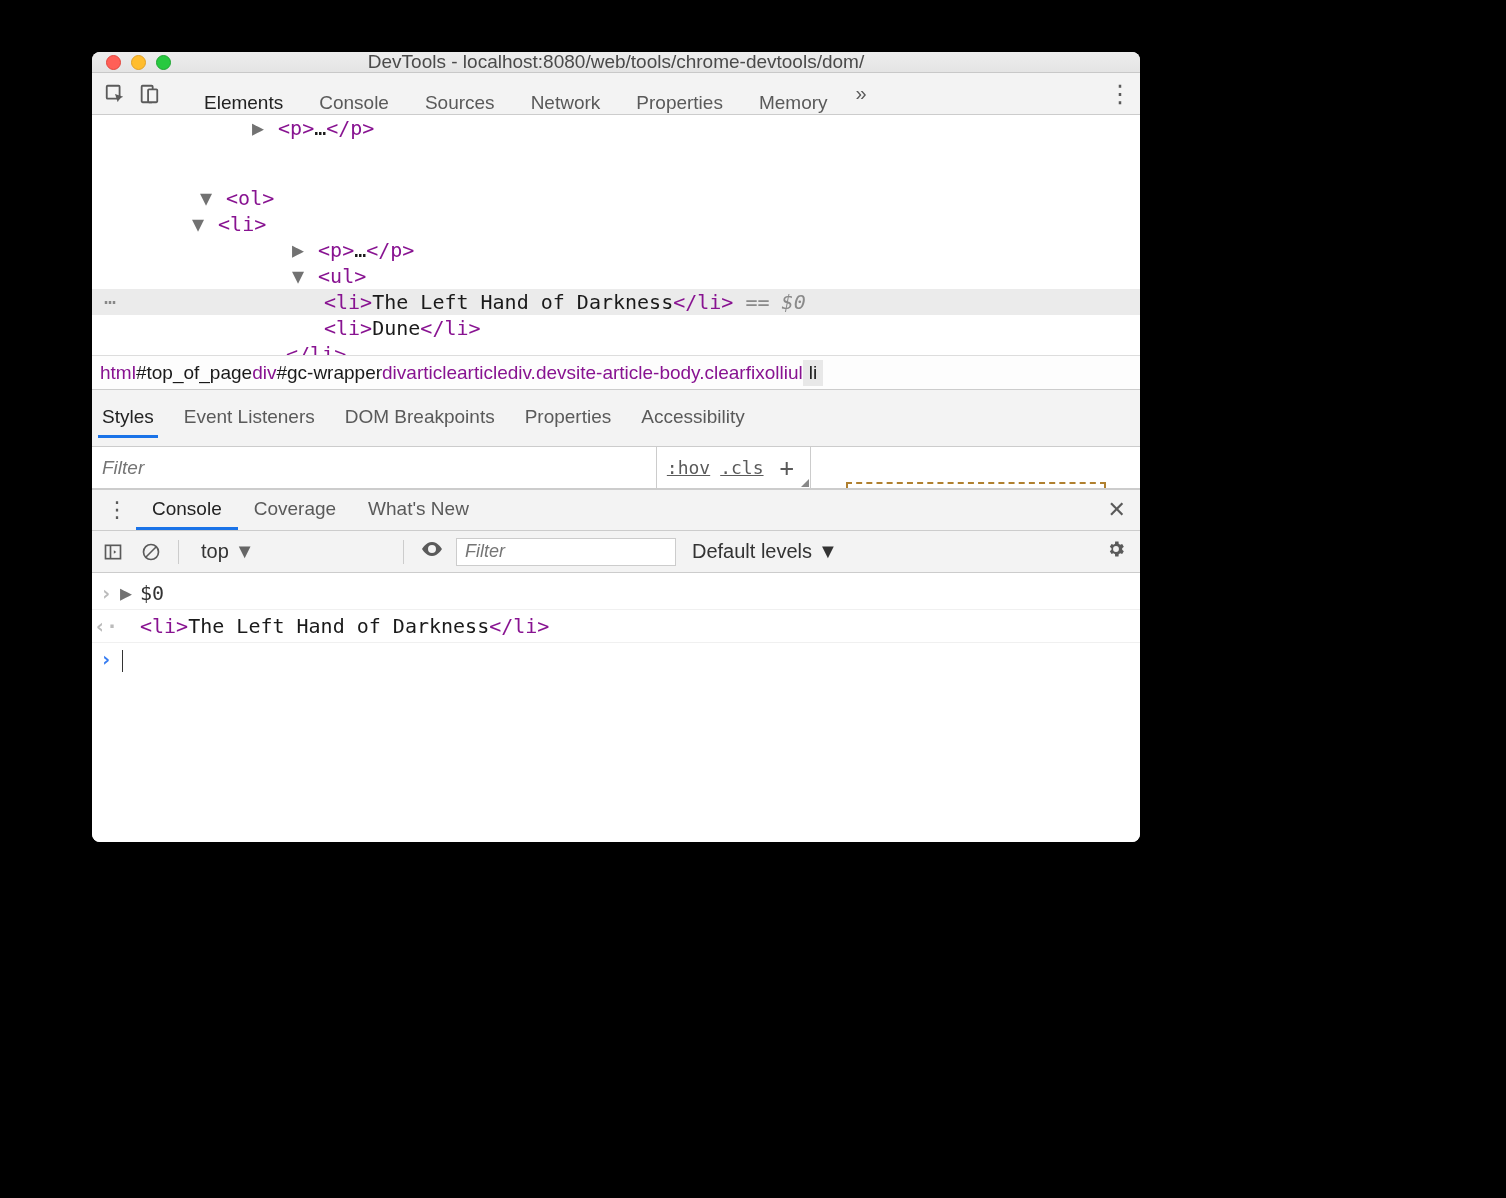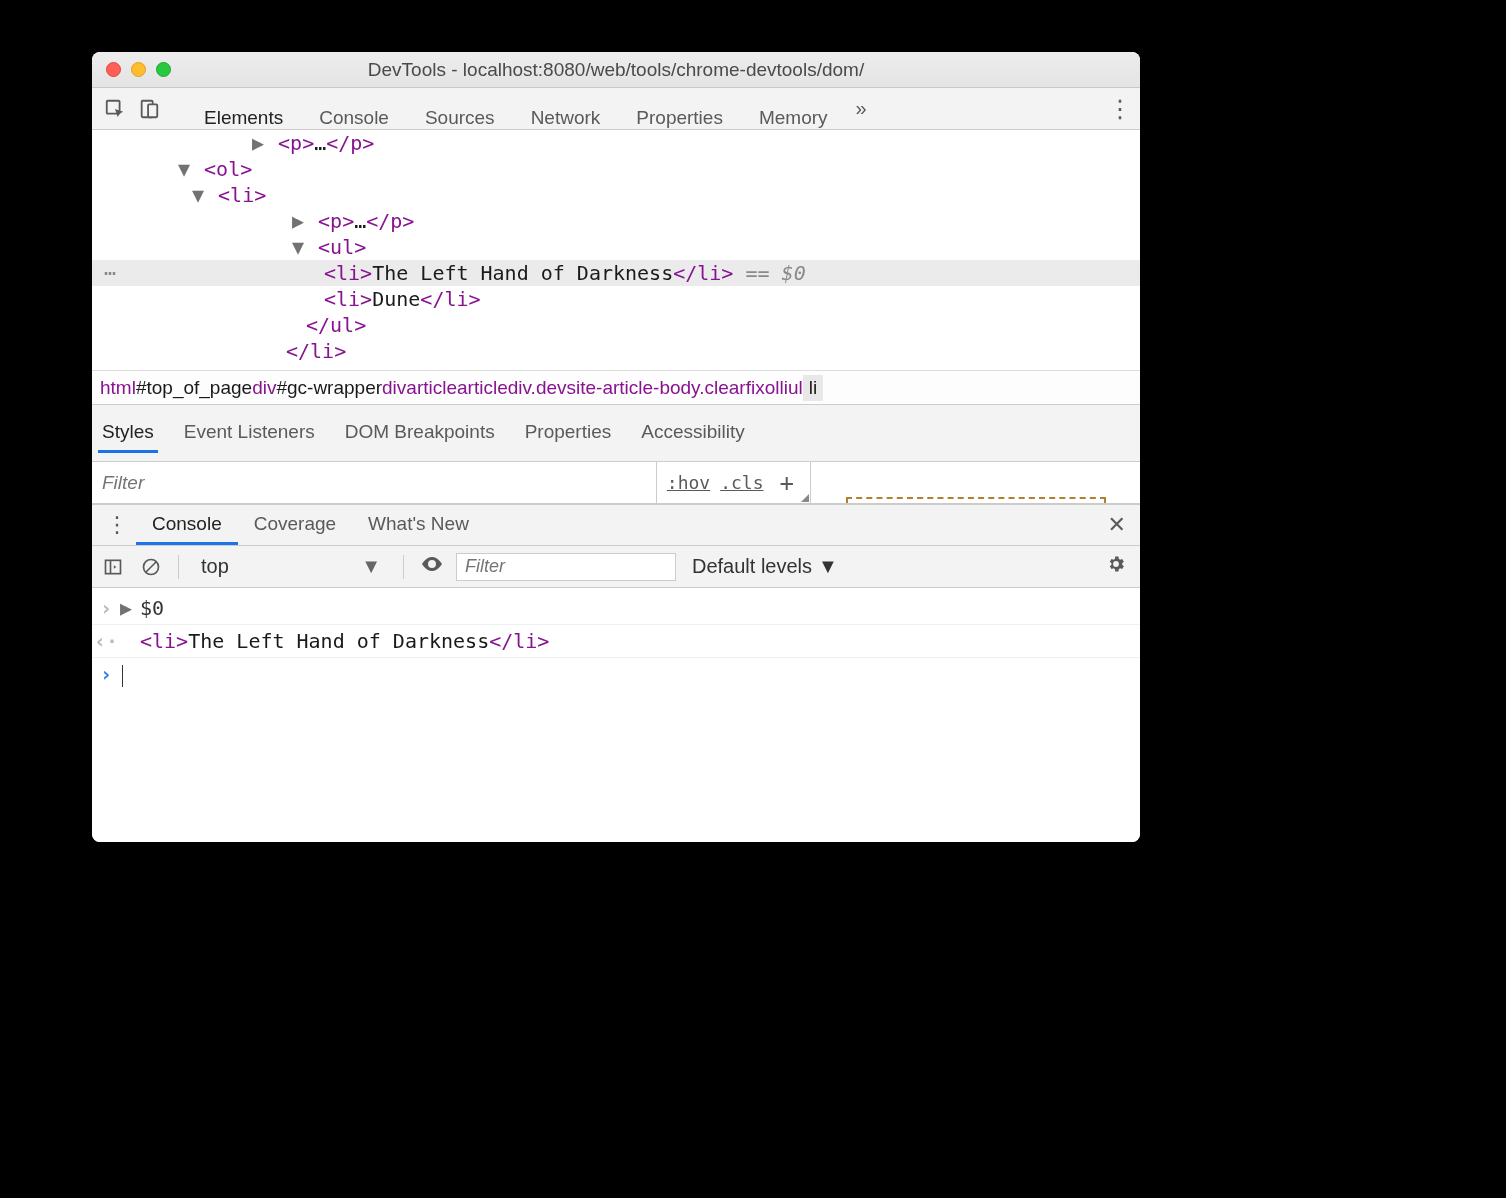--- a/index.html
+++ b/index.html
@@ -18,21 +18,21 @@
     width: 1048px;
     height: 790px;
     background: #fff;
     border-radius: 8px;
     box-shadow: 0 20px 50px rgba(0,0,0,0.5);
     overflow: hidden;
     display: flex;
     flex-direction: column;
   }
   .titlebar {
-    height: 36px;
+    height: 21px;
     background: linear-gradient(#ededed, #e4e4e4);
     border-bottom: 1px solid #c8c8c8;
     display: flex;
     align-items: center;
     position: relative;
   }
   .traffic {
     display: flex;
     gap: 10px;
     padding-left: 14px;
@@ -178,21 +178,21 @@
     display:flex; align-items:center;
     padding:0 6px;
     gap:8px;
   }
   .ctbtn { width:30px; height:30px; display:flex;align-items:center;justify-content:center; color:#5a5a5a; cursor:pointer;}
   .vsep { width:1px; height:24px; background:#ccc; margin:0 4px;}
   .ctx-select {
     display:flex; align-items:center; gap:6px;
     padding:0 10px; color:#333; cursor:pointer;
     min-width:200px;
-    justify-content:space-between;
+    justify-content:flex-start;
   }
   .ctx-select .caret { color:#666;}
   .eyeicn { color:#5a5a5a; cursor:pointer; padding:0 4px;}
   .cfilter {
     border:1px solid #ccc; background:#fff;
     height:28px; width:220px;
     font-size:18px; padding:0 8px;
     font-style:italic; color:#999;
     outline:none;
   }
@@ -255,27 +255,26 @@
       <div class="tab">Memory</div>
     </div>
     <div class="chevmore">»</div>
     <div class="toolbar-right">
       <div class="kebab">⋮</div>
     </div>
   </div>
 
   <div class="dompanel">
     <div class="domline" style="padding-left:160px;"><span class="trix">▶</span> <span class="tag">&lt;p&gt;</span><span class="ell">…</span><span class="tag">&lt;/p&gt;</span></div>
-    <div class="domline" style="padding-left:86px;"><span class="trix">▼</span> <span class="tag">&lt;ol&gt;</span></div>
+    <div class="domline" style="padding-left:108px;margin-top:44px;"><span class="trix">▼</span> <span class="tag">&lt;ol&gt;</span></div>
     <div class="domline" style="padding-left:100px;"><span class="trix">▼</span> <span class="tag">&lt;li&gt;</span></div>
     <div class="domline" style="padding-left:200px;"><span class="trix">▶</span> <span class="tag">&lt;p&gt;</span><span class="ell">…</span><span class="tag">&lt;/p&gt;</span></div>
     <div class="domline" style="padding-left:200px;"><span class="trix">▼</span> <span class="tag">&lt;ul&gt;</span></div>
     <div class="domline sel" style="padding-left:232px;"><span class="seldots">&nbsp;⋯</span><span class="tag">&lt;li&gt;</span><span class="txt">The Left Hand of Darkness</span><span class="tag">&lt;/li&gt;</span><span class="eqdol"> == $0</span></div>
     <div class="domline" style="padding-left:232px;"><span class="tag">&lt;li&gt;</span><span class="txt">Dune</span><span class="tag">&lt;/li&gt;</span></div>
-    <div class="domline" style="padding-left:214px;"><span class="tag">&lt;/ul&gt;</span></div>
     <div class="domline" style="padding-left:194px;"><span class="tag">&lt;/li&gt;</span></div>
   </div>
 
   <div class="breadcrumb">
     <span class="crumb">html</span>
     <span class="crumb id">#top_of_page</span>
     <span class="crumb">div</span>
     <span class="crumb id">#gc-wrapper</span>
     <span class="crumb">div</span>
     <span class="crumb">article</span>

